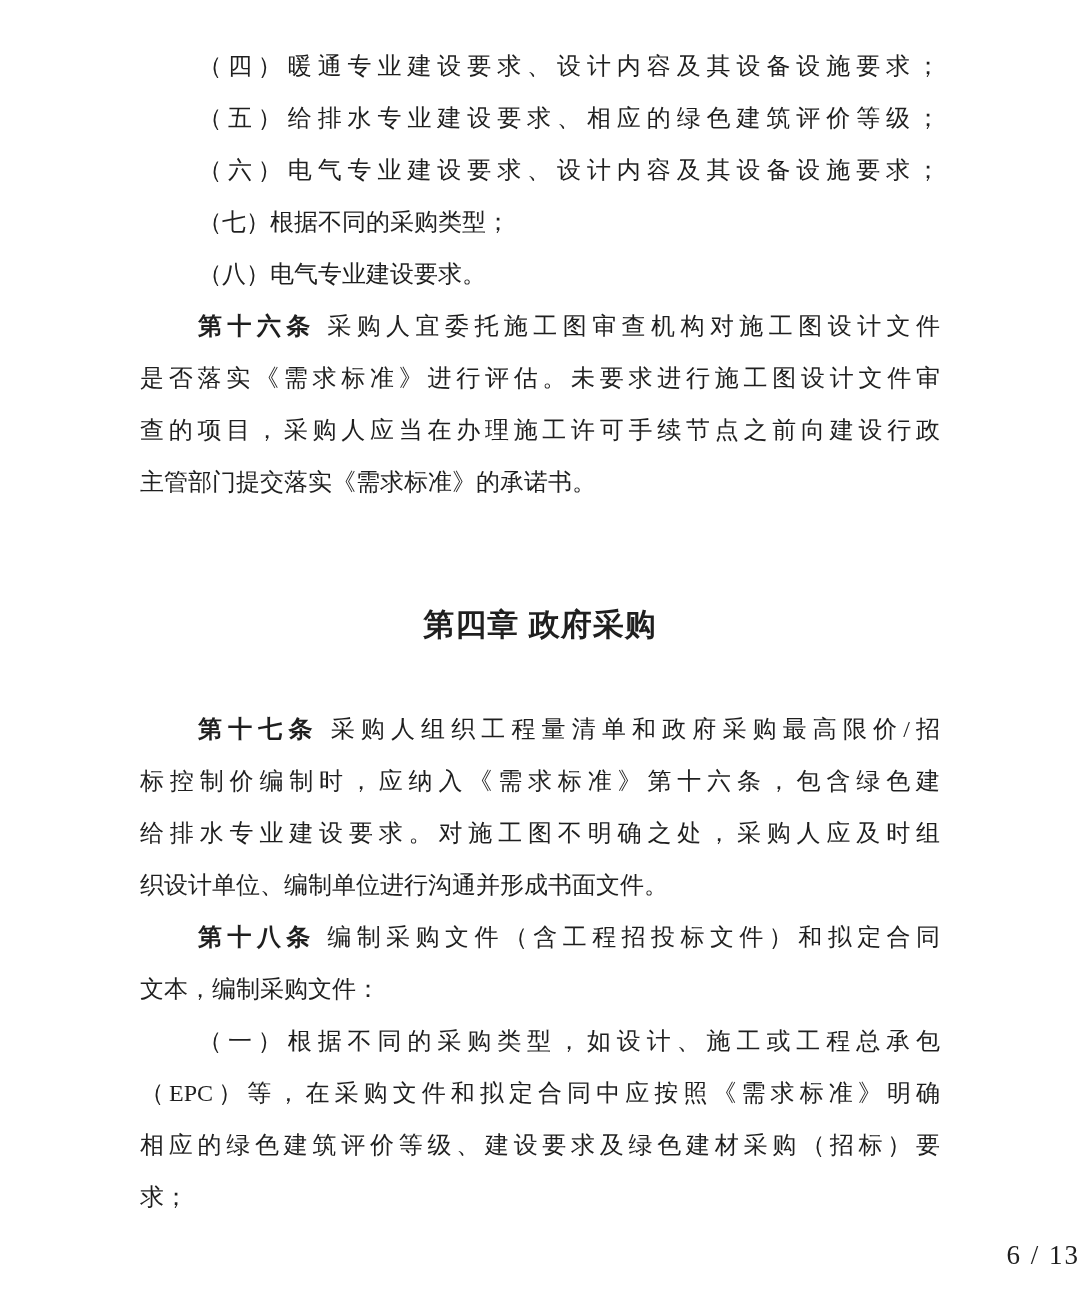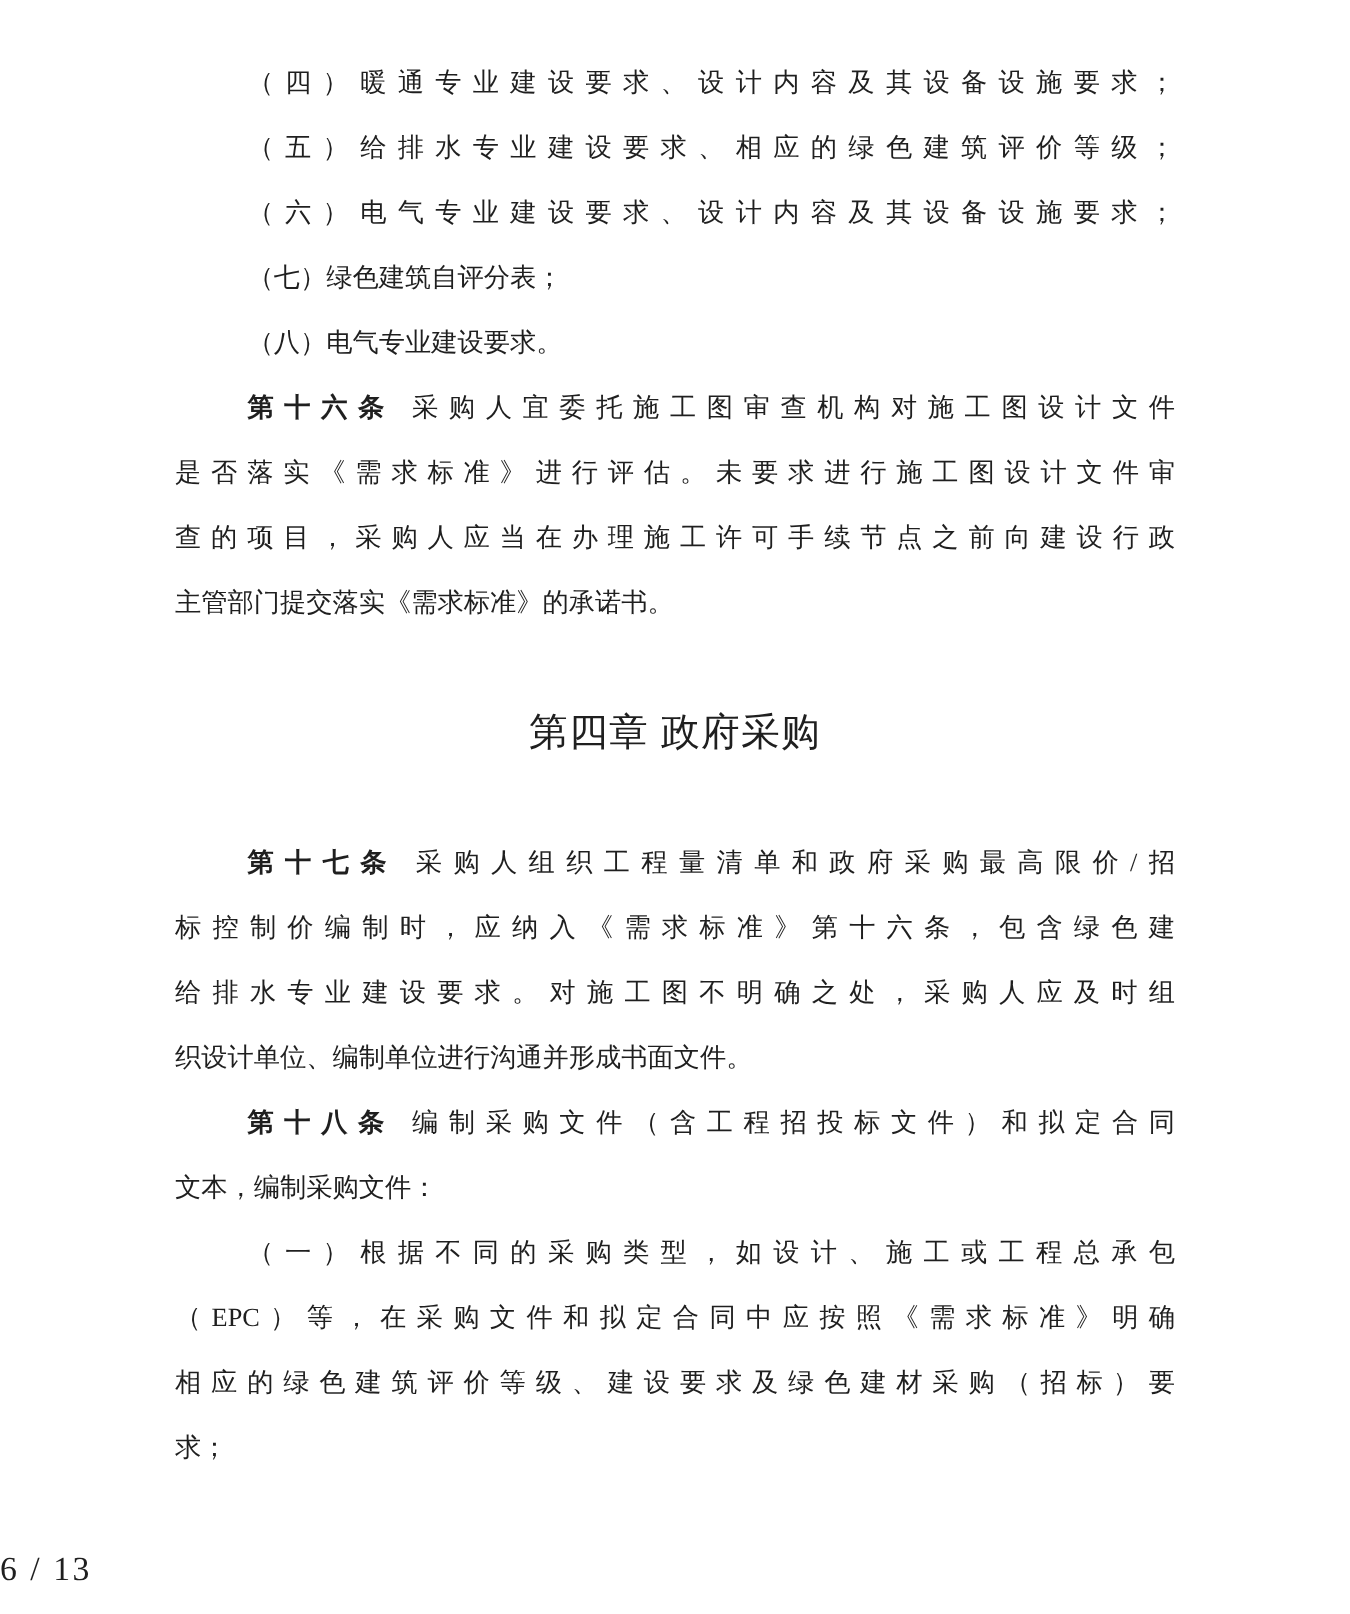--- a/index.html
+++ b/index.html
@@ -14,62 +14,63 @@
     font-family: "Liberation Serif", "DejaVu Serif", serif;
     overflow: hidden;
   }
   .doc-body {
     position: absolute;
     left: 140px;
     top: 40px;
     width: 800px;
   }
   .line {
-    font-size: 21px;
+    font-size: 24px;
     line-height: 52px;
     height: 52px;
     white-space: normal;
   }
   .line.indent { padding-left: 58px; }
   .line.justify {
     text-align: justify;
     text-align-last: justify;
   }
   .line.heading {
     text-align: center;
     text-align-last: center;
-    font-weight: normal;
+    font-weight: bold;
     font-size: 31px;
     font-family: "Liberation Sans", "DejaVu Sans", sans-serif;
     letter-spacing: 1px;
+    margin-top: 39px;
   }
   .seg-bold {
     font-weight: bold;
     font-family: Liberation Mono, monospace;
   }
   .page-footer {
     position: absolute;
     left: 0;
     right: 0;
     top: 1240px;
-    text-align: left;
+    text-align: right;
     font-size: 27px;
     letter-spacing: 2px;
     color: var(--text-color, #1f1f1f);
   }
 </style>
 </head>
 <body>
 
 <div class="page" style="--page-bg: #ffffff; --text-color: #1f1f1f;">
   <main class="doc-body">
       <div class="line indent justify"><span>（四）暖通专业建设要求、设计内容及其设备设施要求；</span></div>
       <div class="line indent justify"><span>（五）给排水专业建设要求、相应的绿色建筑评价等级；</span></div>
       <div class="line indent justify"><span>（六）电气专业建设要求、设计内容及其设备设施要求；</span></div>
-      <div class="line indent"><span>（七）绿色建筑自评分表；</span></div>
+      <div class="line indent"><span>（七）根据不同的采购类型；</span></div>
       <div class="line indent"><span>（八）电气专业建设要求。</span></div>
       <div class="line indent justify"><span class="seg-bold">第十六条</span><span> 采购人宜委托施工图审查机构对施工图设计文件</span></div>
       <div class="line justify"><span>是否落实《需求标准》进行评估。未要求进行施工图设计文件审</span></div>
       <div class="line justify"><span>查的项目，采购人应当在办理施工许可手续节点之前向建设行政</span></div>
       <div class="line"><span>主管部门提交落实《需求标准》的承诺书。</span></div>
       <div class="line"></div>
       <div class="line heading"><span>第四章 政府采购</span></div>
       <div class="line"></div>
       <div class="line indent justify"><span class="seg-bold">第十七条</span><span> 采购人组织工程量清单和政府采购最高限价/招</span></div>
       <div class="line justify"><span>标控制价编制时，应纳入《需求标准》第十六条，包含绿色建</span></div>

